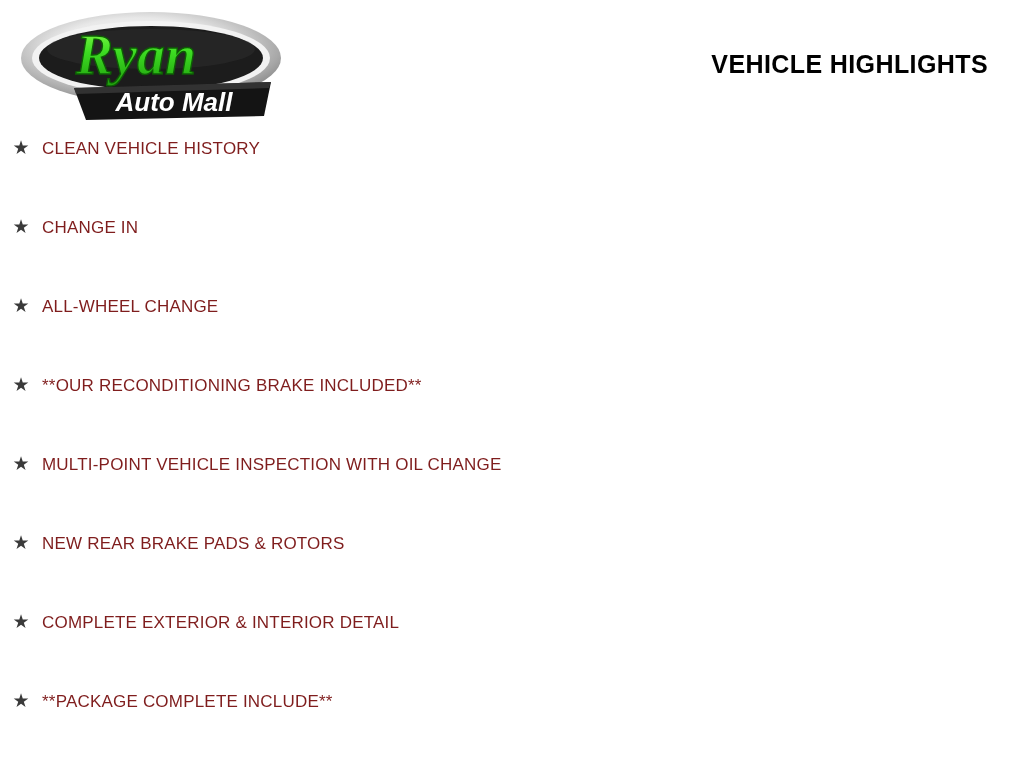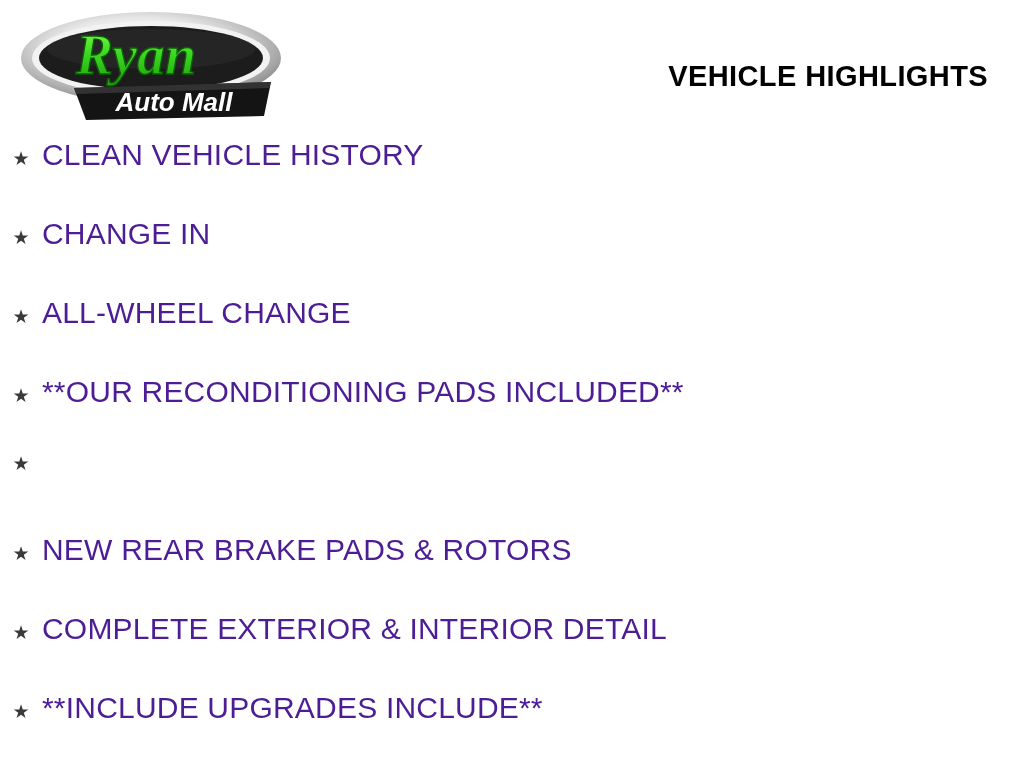--- a/index.html
+++ b/index.html
@@ -30,22 +30,22 @@
     left: 16px;
     top: 8px;
     width: 270px;
     height: 118px;
   }
   .logo svg { display: block; }
 
   .header-title {
     position: absolute;
     right: 36px;
-    top: 60px;
-    font-size: 29px;
+    top: 50px;
+    font-size: 25px;
     font-weight: bold;
     letter-spacing: 0.4px;
     color: #000000;
     white-space: nowrap;
   }
 
   
   .highlights {
     position: absolute;
     left: 0;
@@ -59,22 +59,22 @@
   }
   .hl-star {
     width: 42px;
     text-align: center;
     font-size: 19px;
     line-height: 1;
     color: #3a3a3a;
     flex: 0 0 42px;
   }
   .hl-text {
-    font-size: 30px;
-    color: #4c1d95;
+    font-size: 17px;
+    color: #7f1d1d;
     letter-spacing: 0.2px;
     white-space: nowrap;
   }
 </style>
 </head>
 <body>
 
 <div class="page">
 
   <div class="header">
@@ -123,36 +123,37 @@
       <span class="hl-text">CHANGE IN</span>
     </div>
 
     <div class="hl-row">
       <span class="hl-star">★</span>
       <span class="hl-text">ALL-WHEEL CHANGE</span>
     </div>
 
     <div class="hl-row">
       <span class="hl-star">★</span>
-      <span class="hl-text">**OUR RECONDITIONING PADS INCLUDED**</span>
+      <span class="hl-text">**OUR RECONDITIONING BRAKE INCLUDED**</span>
     </div>
 
     <div class="hl-row">
       <span class="hl-star">★</span>
+      <span class="hl-text">MULTI-POINT VEHICLE INSPECTION WITH OIL CHANGE</span>
     </div>
 
     <div class="hl-row">
       <span class="hl-star">★</span>
       <span class="hl-text">NEW REAR BRAKE PADS &amp; ROTORS</span>
     </div>
 
     <div class="hl-row">
       <span class="hl-star">★</span>
       <span class="hl-text">COMPLETE EXTERIOR &amp; INTERIOR DETAIL</span>
     </div>
 
     <div class="hl-row">
       <span class="hl-star">★</span>
-      <span class="hl-text">**INCLUDE UPGRADES INCLUDE**</span>
+      <span class="hl-text">**PACKAGE COMPLETE INCLUDE**</span>
     </div>
 
   </div>
 </div>
 
 </body></html>

